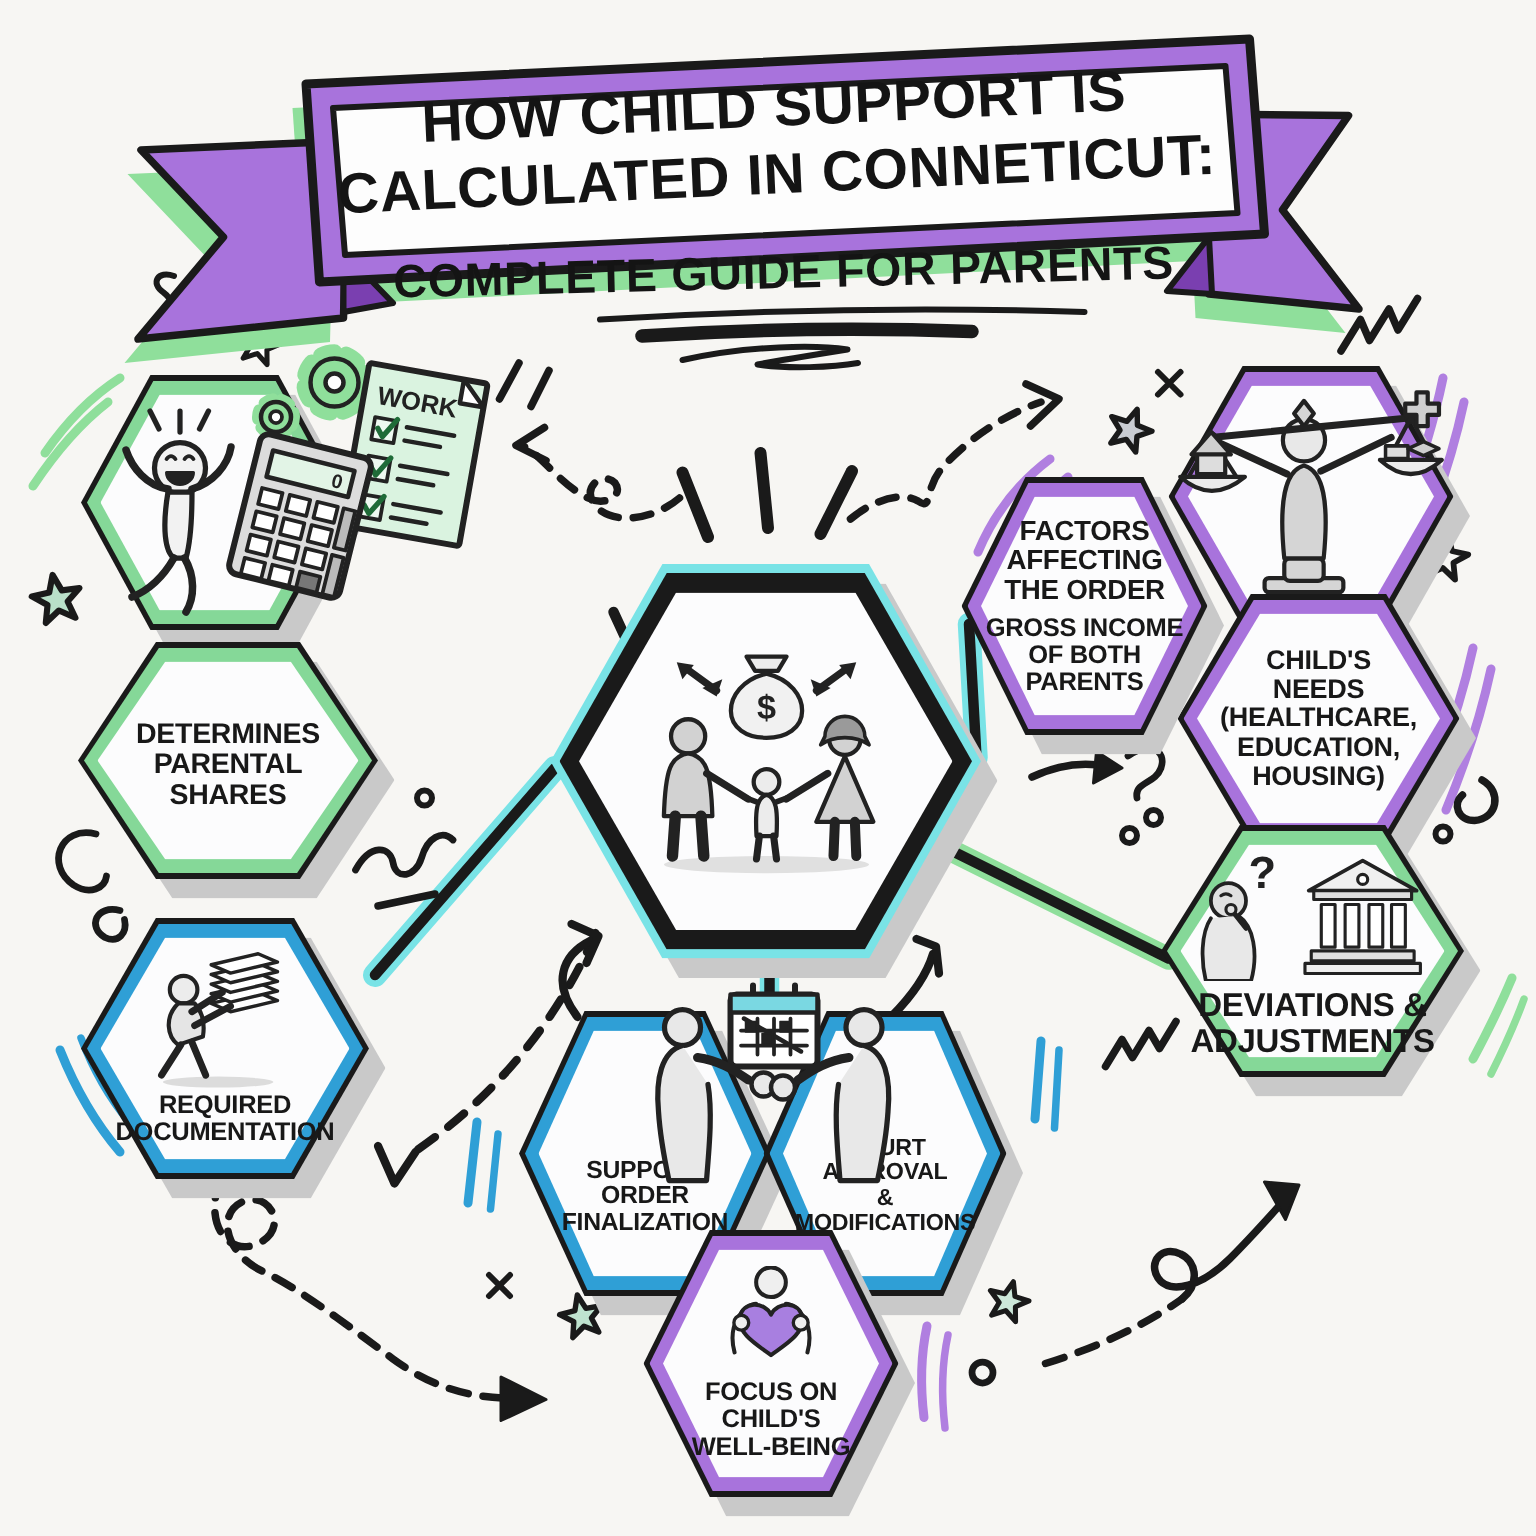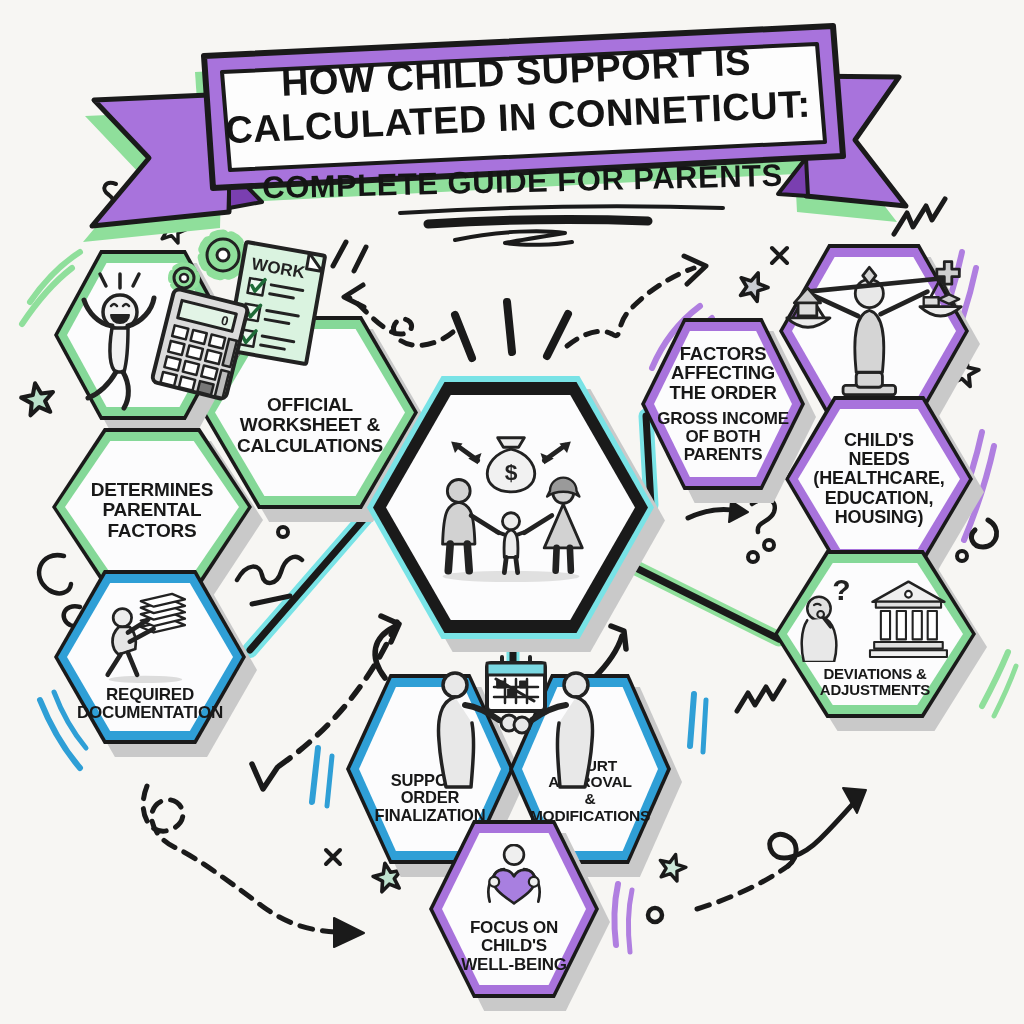--- a/index.html
+++ b/index.html
@@ -226,58 +226,47 @@
             <rect x="96" y="38" width="78" height="7" fill="#e0e0e0" stroke-width="2.5"></rect>
             <rect x="102" y="49" width="11" height="34" fill="#fff" stroke-width="2.5"></rect>
             <rect x="121" y="49" width="11" height="34" fill="#fff" stroke-width="2.5"></rect>
             <rect x="140" y="49" width="11" height="34" fill="#fff" stroke-width="2.5"></rect>
             <rect x="158" y="49" width="11" height="34" fill="#fff" stroke-width="2.5"></rect>
             <rect x="94" y="86" width="82" height="8" fill="#e0e0e0" stroke-width="2.5"></rect>
             <rect x="89" y="96" width="92" height="8" fill="#efefef" stroke-width="2.5"></rect>
           </g>
         </g>
       </svg>
-      <div class="t" style="font-size:15px;margin-top:4px">DEVIATIONS &amp;
+      <div class="t" style="font-size:22px;margin-top:4px">DEVIATIONS &amp;
 ADJUSTMENTS</div>
     </div>
   </div>
 
-  <div class="hex g" style="left:202px;top:316px;width:216px;height:193px">
-    <div class="hs"></div>
-      <div class="ho"></div>
-      <div class="hr"></div>
-      <div class="hf"></div>
-    <div class="hc">
-        <div class="t" style="font-size:19px;margin-top:26px">OFFICIAL
-WORKSHEET &amp;
-CALCULATIONS</div>
-      </div>
-  </div>
 
   <div class="hex g" style="left:54px;top:250px;width:178px;height:170px">
     <div class="hs"></div>
       <div class="ho"></div>
       <div class="hr"></div>
       <div class="hf"></div>
     <div class="hc"></div>
   </div>
 
   <div class="hex g" style="left:52px;top:428px;width:200px;height:158px">
     <div class="hs"></div>
       <div class="ho"></div>
       <div class="hr"></div>
       <div class="hf"></div>
     <div class="hc">
       <div class="t" style="font-size:19px;margin-top:7px">DETERMINES
 PARENTAL
-FACTORS</div>
-    </div>
-  </div>
-
-  <div class="hex b" style="left:54px;top:570px;width:192px;height:174px">
+SHARES</div>
+    </div>
+  </div>
+
+  <div class="hex b" style="left:54px;top:612px;width:192px;height:174px">
     <div class="hs"></div>
       <div class="ho"></div>
       <div class="hr"></div>
       <div class="hf"></div>
     <div class="hc">
       <svg width="120" height="92" viewBox="0 0 120 100">
         <g stroke="#222" stroke-linecap="round" stroke-linejoin="round">
           <ellipse cx="55" cy="95" rx="40" ry="4" fill="#dcdcdc" stroke="none"></ellipse>
           <path d="M50,38 l34,-8 l14,6 l-34,8 Z" fill="#fff" stroke-width="2.5"></path>
           <path d="M50,31 l34,-8 l14,6 l-34,8 Z" fill="#fff" stroke-width="2.5"></path>

